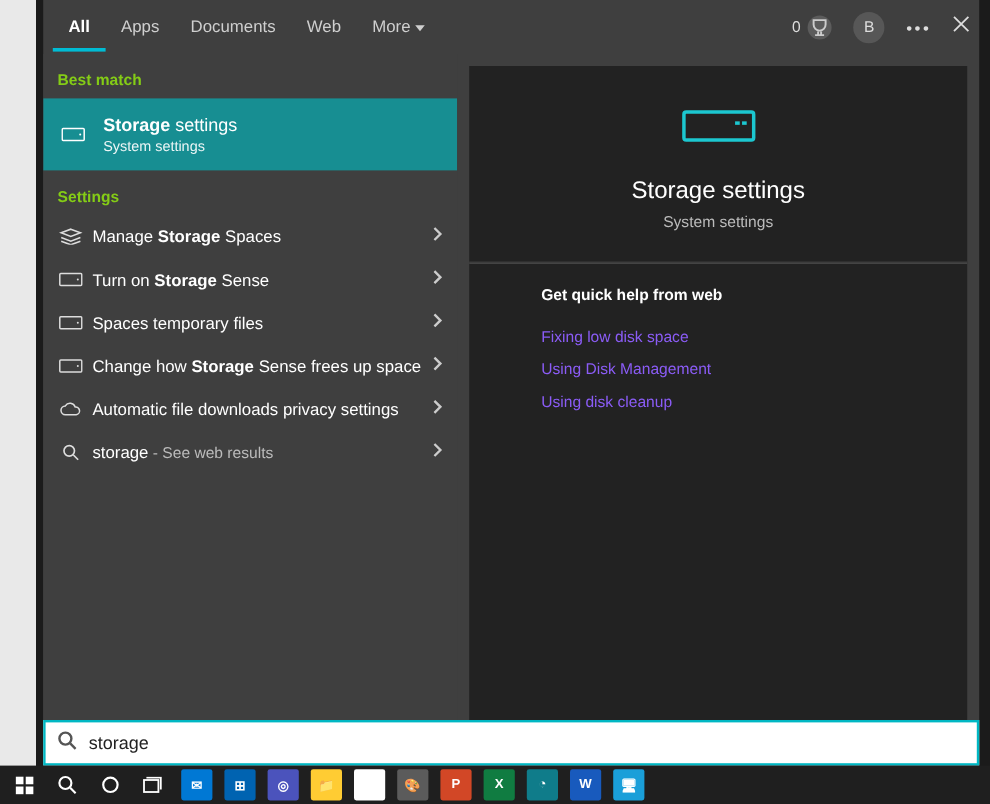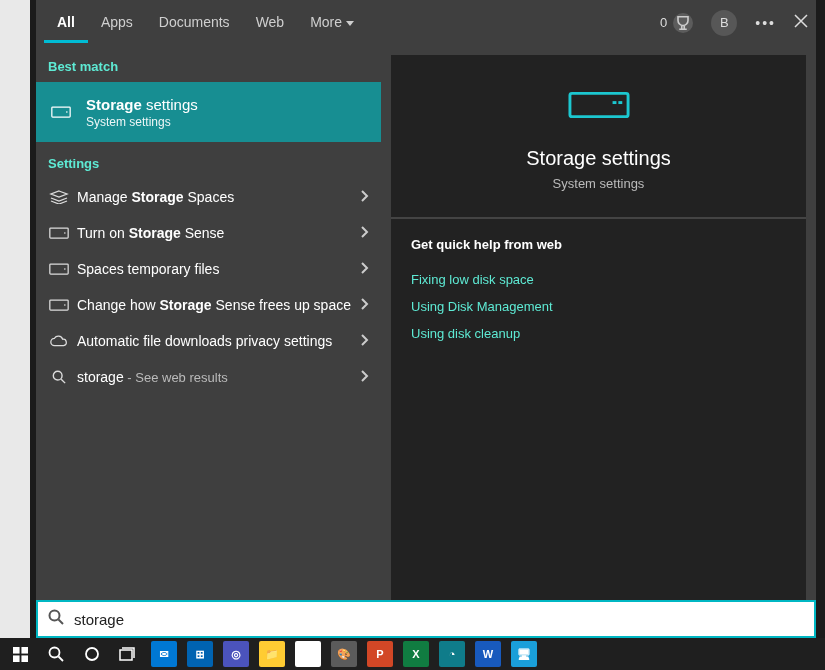--- a/index.html
+++ b/index.html
@@ -12,43 +12,43 @@
   .tab.active { color:#fff; border-bottom:3px solid #00bcd4; font-weight:600;}
   .more-caret { display:inline-block; margin-left:4px; border-left:4px solid transparent; border-right:4px solid transparent; border-top:5px solid #cfcfcf; vertical-align:middle;}
   .header-right { position:absolute; right:8px; top:0; height:45px; display:flex; align-items:center; gap:18px; color:#ddd; }
   .reward { display:flex; align-items:center; gap:6px; font-size:13px;}
   .reward-icon { width:20px;height:20px;border-radius:50%;background:#5c5c5c;display:flex;align-items:center;justify-content:center;}
   .avatar { width:26px;height:26px;border-radius:50%;background:#575757;display:flex;align-items:center;justify-content:center;font-size:13px;}
   .dots { letter-spacing:2px; font-size:14px;}
   .close-x svg { width:14px;height:14px;stroke:#ddd;stroke-width:1.5;}
   .content { display:flex; height:555px; }
   .left { width:345px; background:#3f3f3f; overflow-y:auto; }
-  .group-header { color:#5eead4; font-size:13px; font-weight:600; padding:14px 12px 8px; }
+  .group-header { color:#84cc16; font-size:13px; font-weight:600; padding:14px 12px 8px; }
   .best-match { background:#178e92; color:#fff; padding:12px 14px; display:flex; align-items:center; gap:14px; height:60px;}
   .result-icon { width:22px; display:flex; justify-content:center; color:#ddd; }
   .result-icon svg { width:20px; height:14px; }
   .best-title { font-size:15px; }
   .best-sub { font-size:12px; opacity:.92; margin-top:2px;}
   .row { display:flex; align-items:center; padding:8px 12px; color:#fff; gap:7px; min-height:36px; cursor:pointer;}
   .row-text { flex:1; font-size:14px; line-height:1.3;}
   .row-sub { color:#bbb; font-size:13px;}
   .chev { color:#ccc; }
   .chev svg{width:8px;height:12px;stroke:#ccc;stroke-width:2;fill:none;}
   .right { flex:1; padding:10px 10px 0; }
   .preview-card { background:#222; height:100%; }
   .preview-top { text-align:center; padding:36px 10px 26px; }
   .preview-bigicon svg{ width:62px; height:28px; }
   .preview-title { color:#fff; font-size:20px; margin-top:24px; }
   .preview-sub { color:#bbb; font-size:13px; margin-top:6px; }
   .divider { height:1px; background:#444; }
   .action-row { display:flex; align-items:center; gap:14px; padding:16px 20px; color:#fff; font-size:14px; cursor:pointer;}
   .action-row svg{width:16px;height:14px;stroke:#ccc;stroke-width:1.5;fill:none;}
-  .help-section { padding:18px 20px; }
+  .help-section { padding:18px 20px;margin-left:40px; }
   .help-title { color:#fff; font-weight:600; font-size:13px; margin-bottom:14px;}
-  .help-link { color:#5eead4; font-size:13px; padding:6px 0; cursor:pointer;}
+  .help-link { color:#8b5cf6; font-size:13px; padding:6px 0; cursor:pointer;}
   .search-box { position:absolute; left:36px; top:600px; width:780px; height:38px; background:#fff; border:2px solid #00b7c3; display:flex; align-items:center; padding:0 10px; gap:10px;}
   .search-box svg{width:16px;height:16px;stroke:#555;stroke-width:2;fill:none;}
   .search-input { border:none; outline:none; font-size:15px; flex:1; color:#222;}
   .taskbar { position:absolute; left:0; bottom:0; width:825px; height:32px; background:#1f1f1f; display:flex; align-items:center; padding:0 4px; gap:4px;}
   .tb-item { width:32px; height:28px; display:flex; align-items:center; justify-content:center; cursor:pointer;}
   .tb-app { width:26px;height:26px;border-radius:2px;display:flex;align-items:center;justify-content:center;font-size:11px;font-weight:bold;color:#fff;}
   b { font-weight:600; }
 </style>
 </head>
 <body>

